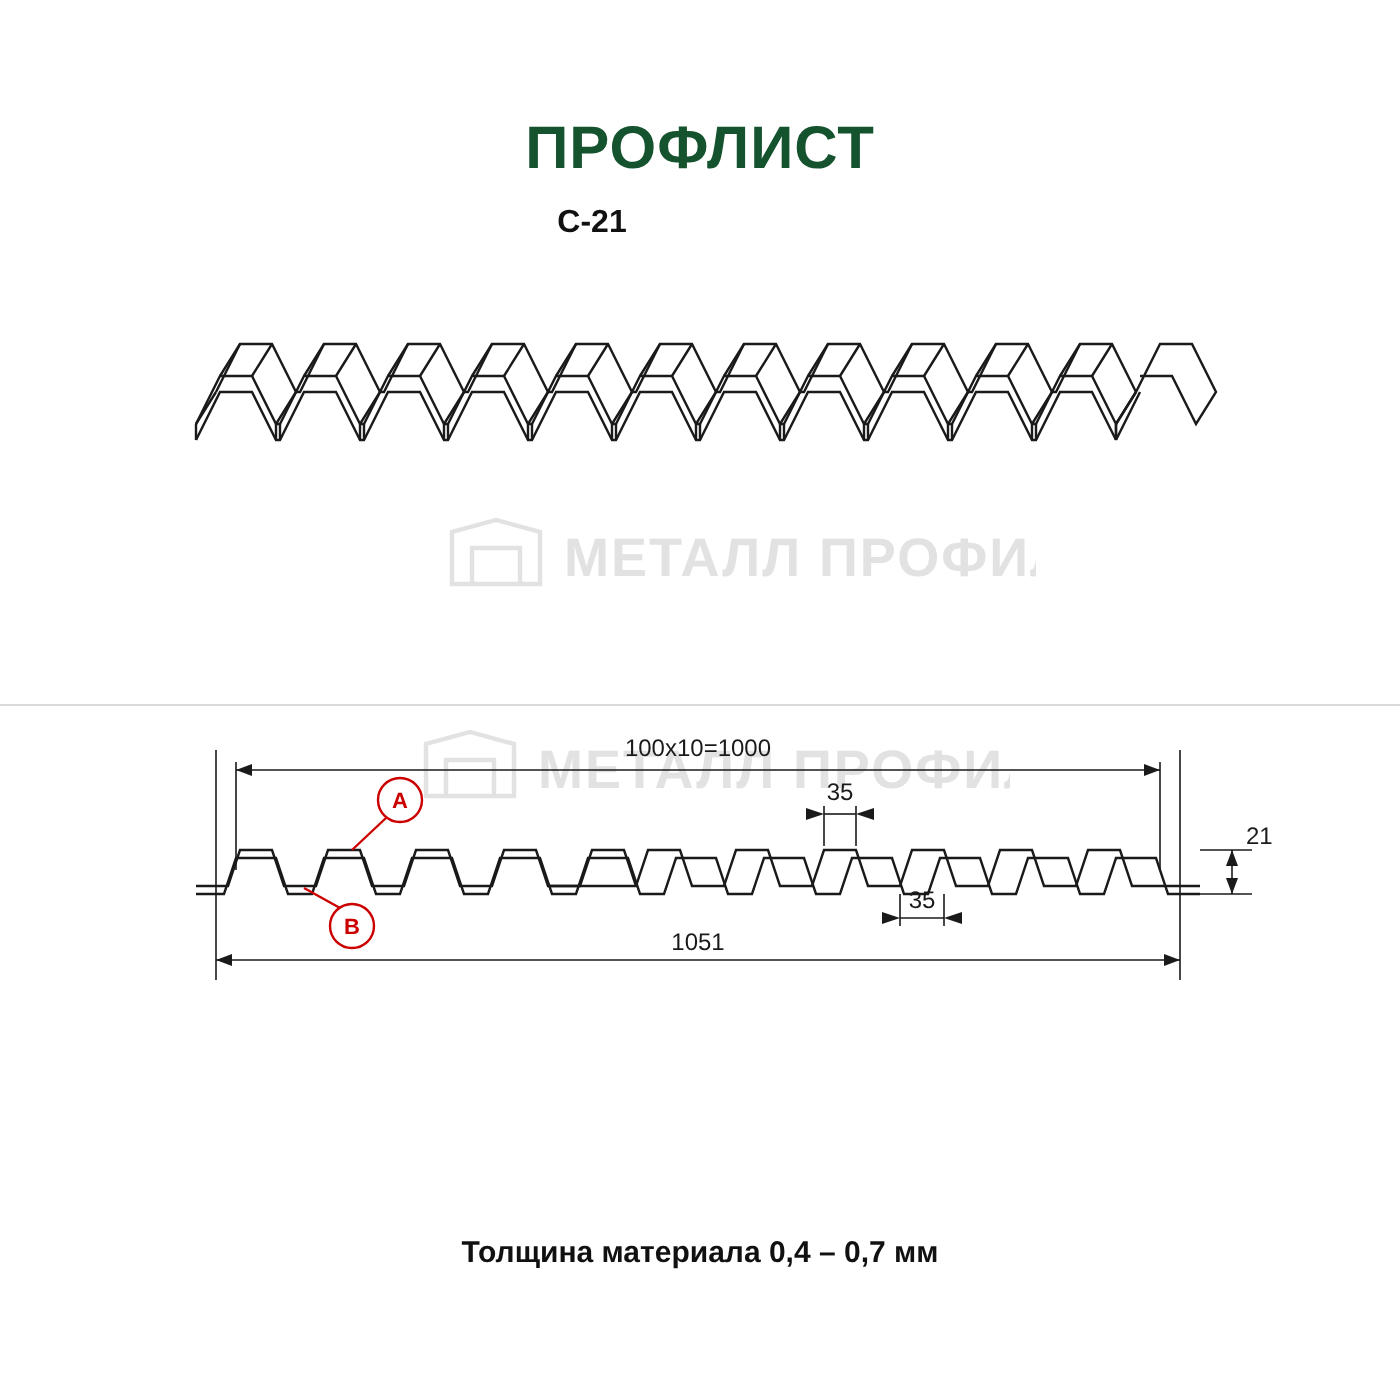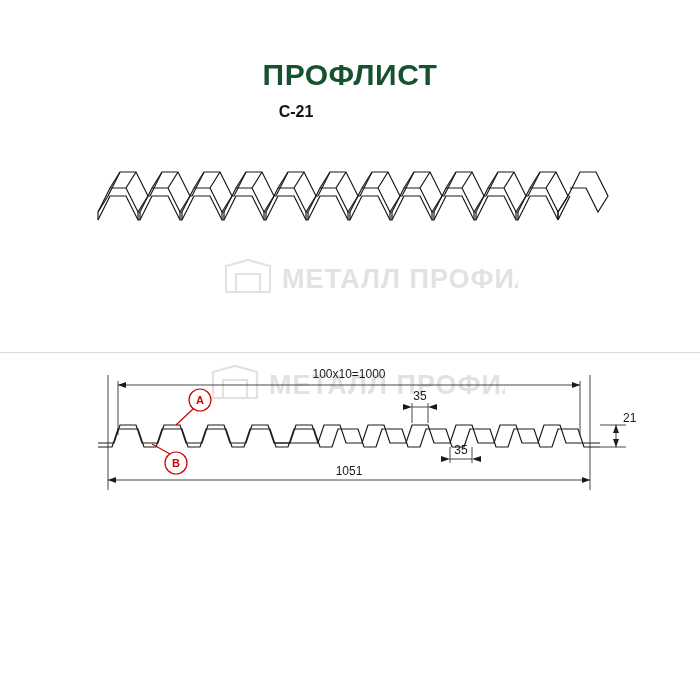--- a/index.html
+++ b/index.html
@@ -285,14 +285,15 @@
 
       <g>
         <circle class="callout-fill" cx="116" cy="108" r="11"></circle>
         <text class="callout-text" x="116" y="112" text-anchor="middle">B</text>
         <path class="callout" d="M110 99 L92 89"></path>
       </g>
 
     </svg>
   </div>
 
+  <div class="footer">Толщина материала 0,4 – 0,7 мм</div>
 
 </div>
 
 </body></html>

